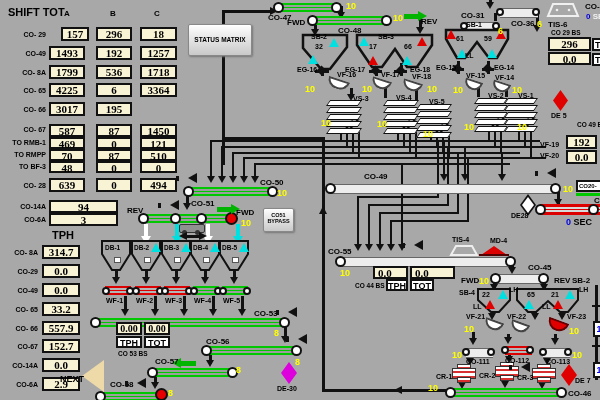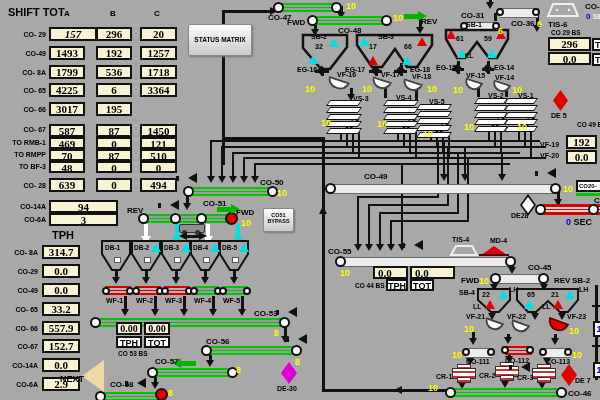--- a/index.html
+++ b/index.html
@@ -60,23 +60,23 @@
 <body>
 
 <div id="screen">
 
   <div class="lb s11" style="left:8px;top:6px;">SHIFT TOT</div>
   <div class="lb" style="left:64px;top:9px;">A</div>
   <div class="lb" style="left:110px;top:9px;">B</div>
   <div class="lb" style="left:154px;top:9px;">C</div>
 
   <div class="lb s7" style="left:2px;top:31px;width:44px;text-align:right;">CO- 29</div>
-  <div class="vbox" style="left:49px;top:27px;width:48px;height:14px;font-style:italic;">157</div>
+  <div class="vbox" style="left:61px;top:27px;width:28px;height:14px;">157</div>
   <div class="vbox" style="left:96px;top:27px;width:36px;height:14px;">296</div>
-  <div class="vbox" style="left:140px;top:27px;width:37px;height:14px;">20</div>
+  <div class="vbox" style="left:140px;top:27px;width:37px;height:14px;">18</div>
 
   <div class="lb s7" style="left:2px;top:50px;width:44px;text-align:right;">CO-49</div>
   <div class="vbox" style="left:49px;top:46px;width:36px;height:14px;">1493</div>
   <div class="vbox" style="left:96px;top:46px;width:36px;height:14px;">192</div>
   <div class="vbox" style="left:140px;top:46px;width:37px;height:14px;">1257</div>
 
   <div class="lb s7" style="left:2px;top:69px;width:44px;text-align:right;">CO- 8A</div>
   <div class="vbox" style="left:49px;top:65px;width:36px;height:14px;">1799</div>
   <div class="vbox" style="left:96px;top:65px;width:36px;height:14px;">536</div>
   <div class="vbox" style="left:140px;top:65px;width:37px;height:14px;">1718</div>
@@ -501,21 +501,21 @@
   <div class="lb" style="left:260px;top:178px;">CO-50</div>
   <div class="yl" style="left:277px;top:188px;">10</div>
   <div class="spk" style="left:188px;top:173px;"></div>
 
   <div class="bg" style="left:143px;top:214px;width:92px;"></div>
   <div class="pu" style="left:138px;top:213px;"></div>
   <div class="pu" style="left:170px;top:213px;"></div>
   <div class="pu" style="left:196px;top:213px;"></div>
   <div class="rb" style="left:225px;top:212px;"></div>
   <div class="lb" style="left:127px;top:206px;">REV</div>
-  <div class="lb" style="left:191px;top:199px;margin-left:12px;">CO-51</div>
+  <div class="lb" style="left:191px;top:199px;">CO-51</div>
   <div class="spk" style="left:170px;top:200px;"></div>
   <div class="gr" style="left:217px;top:207px;width:15px;"></div>
   <div class="lb" style="left:236px;top:208px;">FWD</div>
   <div class="yl" style="left:241px;top:218px;">10</div>
 
   <div class="abs" style="left:179px;top:224px;width:24px;height:7px;background:#909090;border:1px solid #333;border-radius:2px;z-index:5;"></div>
   <div class="whl" style="left:182px;top:230px;"></div>
   <div class="whl" style="left:195px;top:230px;"></div>
   <div class="hl" style="left:184px;top:235px;width:16px;z-index:5;"></div>
   <div class="al" style="left:179px;top:232px;z-index:5;"></div>

